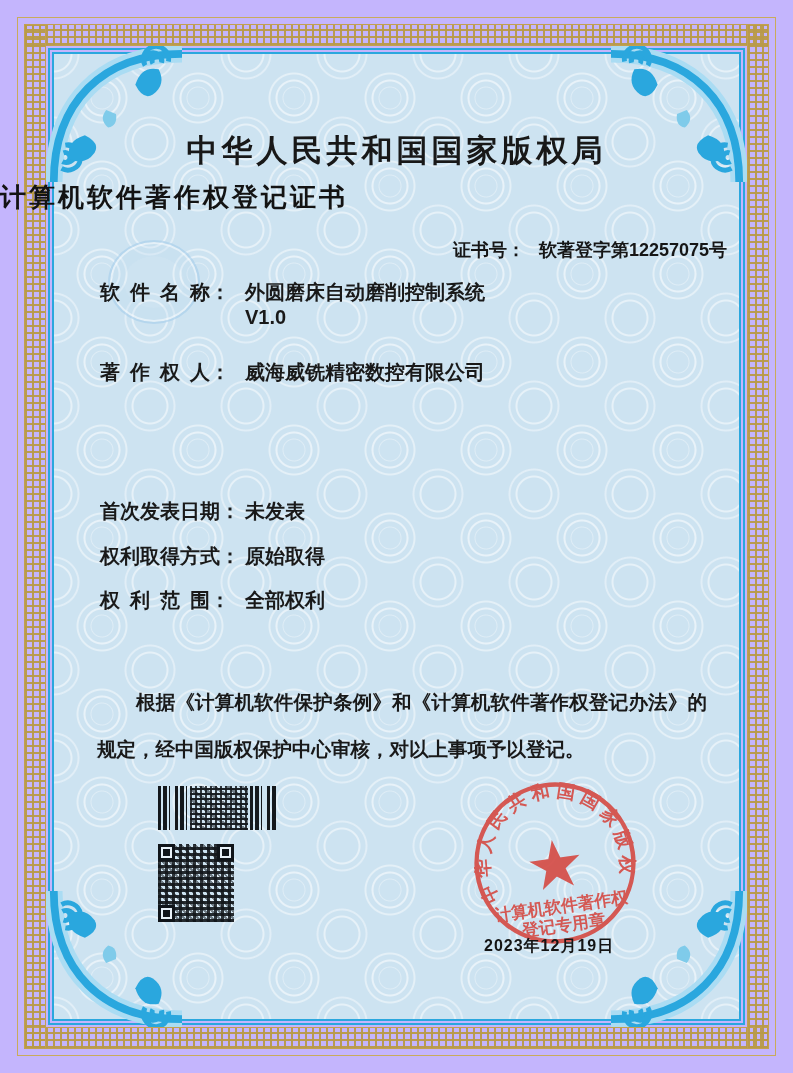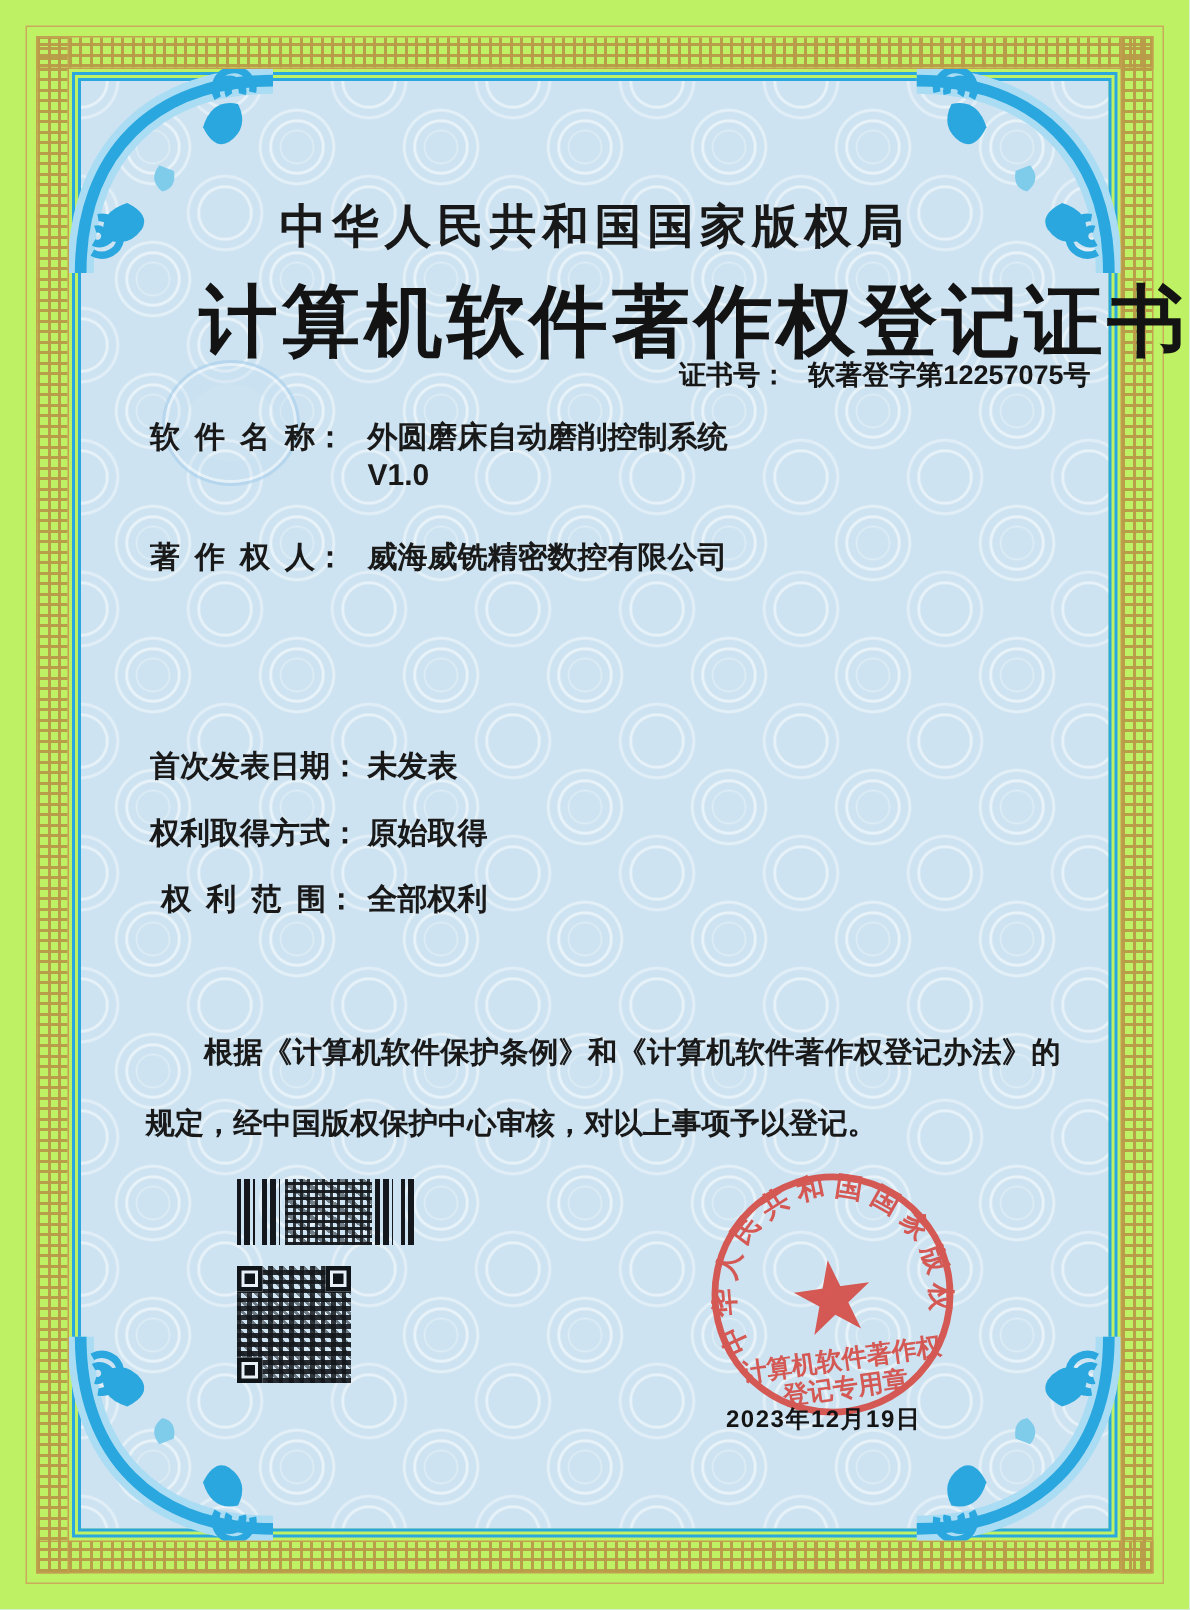--- a/index.html
+++ b/index.html
@@ -3,21 +3,21 @@
 <meta charset="utf-8">
 <style>
   html,body{margin:0;padding:0;}
   body{
     width:793px;height:1073px;
     font-family:"Liberation Sans",sans-serif;
     background:#e9f3fa;
   }
   .page{
     position:relative;width:793px;height:1073px;
-    background:#bef264;
+    background:#c4b5fd;
     overflow:hidden;
   }
   
   .gold-rule{
     position:absolute;inset:17px;border:1px solid #c9ab5c;pointer-events:none;
   }
   .gk{position:absolute;pointer-events:none;
     background-image:
       repeating-linear-gradient(90deg, rgba(185,154,72,.95) 0 2px, transparent 2px 7px),
       repeating-linear-gradient(0deg, rgba(185,154,72,.95) 0 2px, transparent 2px 7px);
@@ -45,23 +45,23 @@
   .corner.tr{right:46px;top:46px;transform:scaleX(-1);}
   .corner.bl{left:46px;bottom:46px;transform:scaleY(-1);}
   .corner.br{right:46px;bottom:46px;transform:rotate(180deg);}
   
   .authority{
     position:absolute;left:0;right:0;top:130px;text-align:center;
     font-family:"Liberation Serif",serif;font-weight:bold;
     font-size:31px;letter-spacing:4px;color:#181818;
   }
   .cert-title{
-    position:absolute;left:0;right:0;top:180px;text-align:right;
+    position:absolute;left:0;right:0;top:180px;text-align:left;
     font-family:"Liberation Serif",serif;font-weight:bold;
-    font-size:52px;letter-spacing:3px;color:#131313;
+    font-size:26px;letter-spacing:3px;color:#131313;
   }
   .cert-no{
     position:absolute;right:66px;top:238px;
     font-size:18px;font-weight:bold;color:#161616;white-space:nowrap;
   }
   .cert-no .lbl{margin-right:14px;}
   .field{
     position:absolute;left:100px;font-size:20px;font-weight:bold;color:#191919;
     white-space:nowrap;line-height:1.15;
   }
@@ -192,21 +192,21 @@
 
 
   <div class="field" style="top:500px;">
     <span class="flabel">首次发表日期：</span><span class="fvalue">未发表</span>
   </div>
 
   <div class="field" style="top:545px;">
     <span class="flabel">权利取得方式：</span><span class="fvalue">原始取得</span>
   </div>
 
-  <div class="field" style="top:589px;text-align:center;">
+  <div class="field" style="top:589px;">
     <span class="flabel">权 利 范 围：</span><span class="fvalue">全部权利</span>
   </div>
 
 
   <p class="statement">根据《计算机软件保护条例》和《计算机软件著作权登记办法》的规定，经中国版权保护中心审核，对以上事项予以登记。</p>
 
   <div class="barcode">
     <div class="bars left"></div>
     <div class="matrix"></div>
     <div class="bars right"></div>

